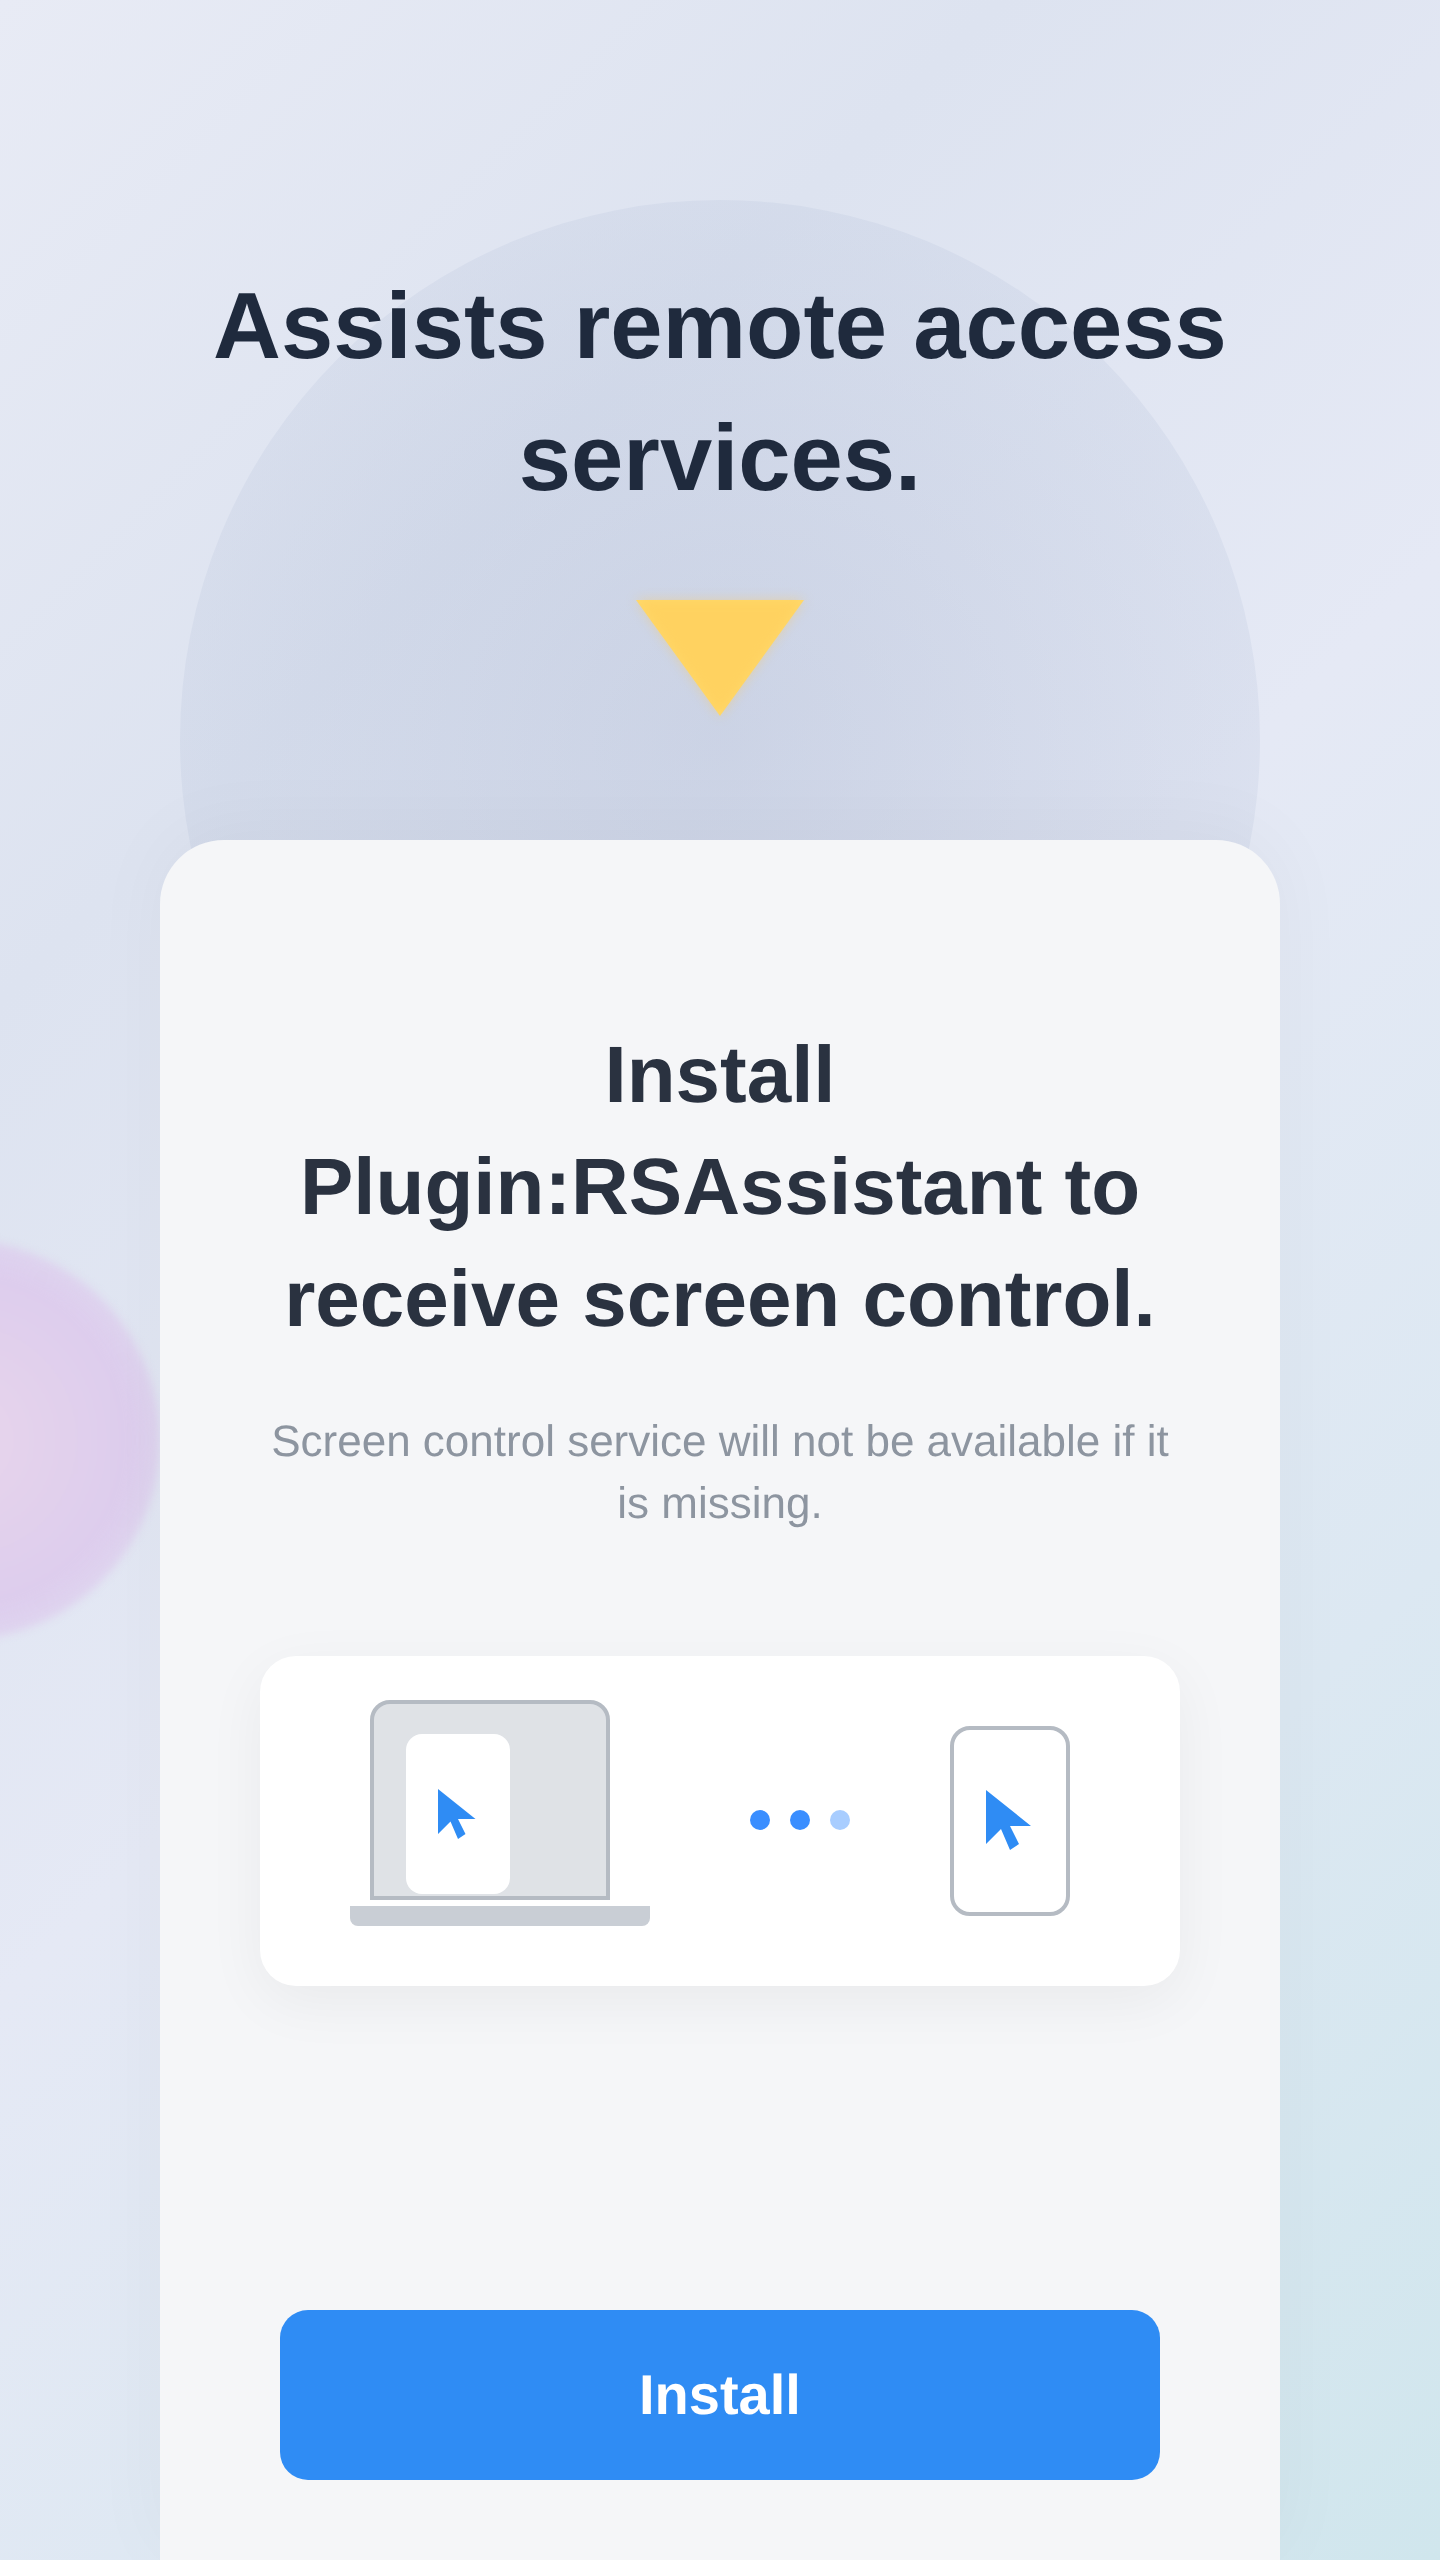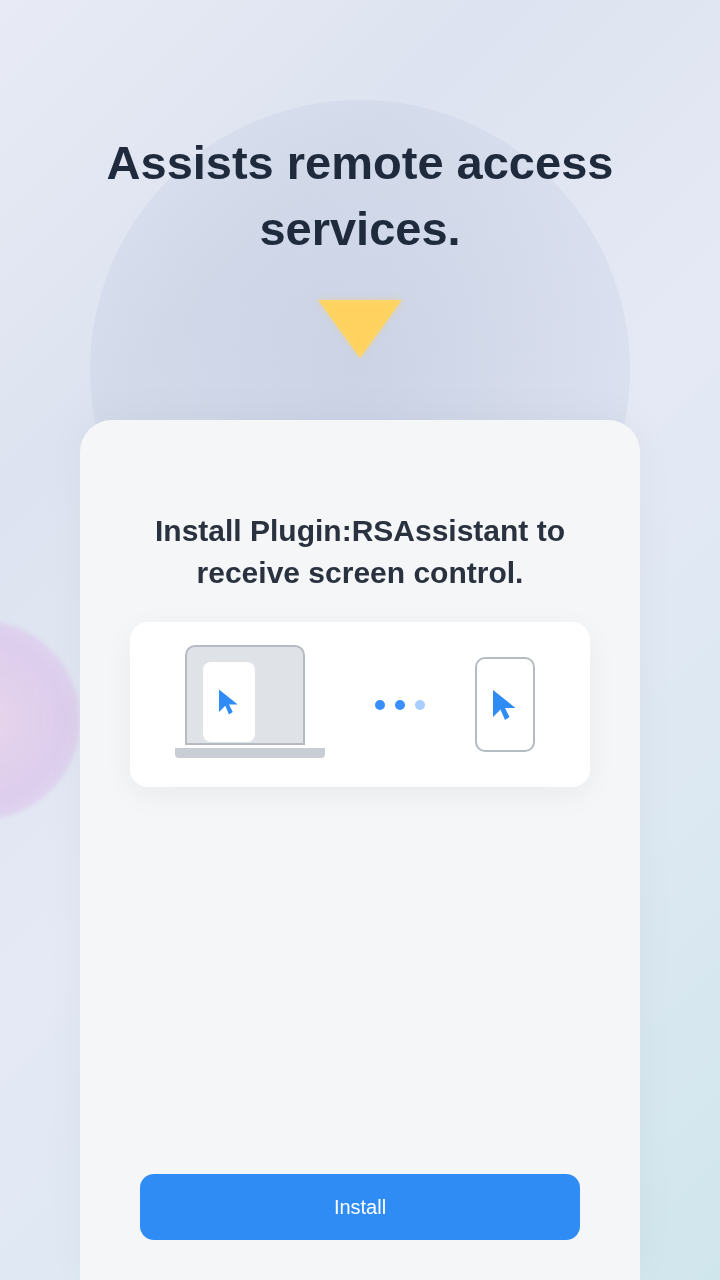--- a/index.html
+++ b/index.html
@@ -72,21 +72,21 @@
       right: 80px;
       bottom: 0;
       background: #f5f6f8;
       border-radius: 32px 32px 0 0;
       padding: 90px 40px 40px;
       box-shadow: 0 -5px 40px rgba(0,0,0,0.04);
       display: flex;
       flex-direction: column;
     }
     .card-title {
-      font-size: 30px;
+      font-size: 40px;
       font-weight: 600;
       color: #2a3240;
       text-align: center;
       line-height: 1.4;
       margin-bottom: 28px;
     }
     .card-subtitle {
       font-size: 22px;
       color: #8d95a0;
       text-align: center;
@@ -158,39 +158,40 @@
       font-size: 22px;
       color: #8d95a0;
       text-align: center;
       margin-bottom: 25px;
     }
     .install-btn {
       background: #2f8cf4;
       color: #ffffff;
       border: none;
       border-radius: 14px;
-      height: 66px;
-      font-size: 20px;
-      font-weight: 400;
+      height: 85px;
+      font-size: 28px;
+      font-weight: 700;
       cursor: pointer;
       margin: 0 20px;
     }
   </style>
 </head>
 <body>
 
 <div class="bg-circle"></div>
 <div class="bg-blob"></div>
 
 <div class="hero-title">Assists remote access services.</div>
 
 <div class="triangle"></div>
 
 <div class="card">
   <div class="card-title">Install Plugin:RSAssistant to receive screen control.</div>
+  <div class="card-subtitle">Screen control service will not be available if it is missing.</div>
 
   <div class="illustration">
     <div class="laptop-group">
       <div class="laptop-back"></div>
       <div class="laptop-base"></div>
       <div class="laptop-screen">
         <svg class="cursor-svg" viewBox="0 0 24 24">
           <path d="M4 2 L4 20 L9 15 L12 22 L15 20 L12 14 L19 14 Z" fill="#2f8cf4"></path>
         </svg>
       </div>

